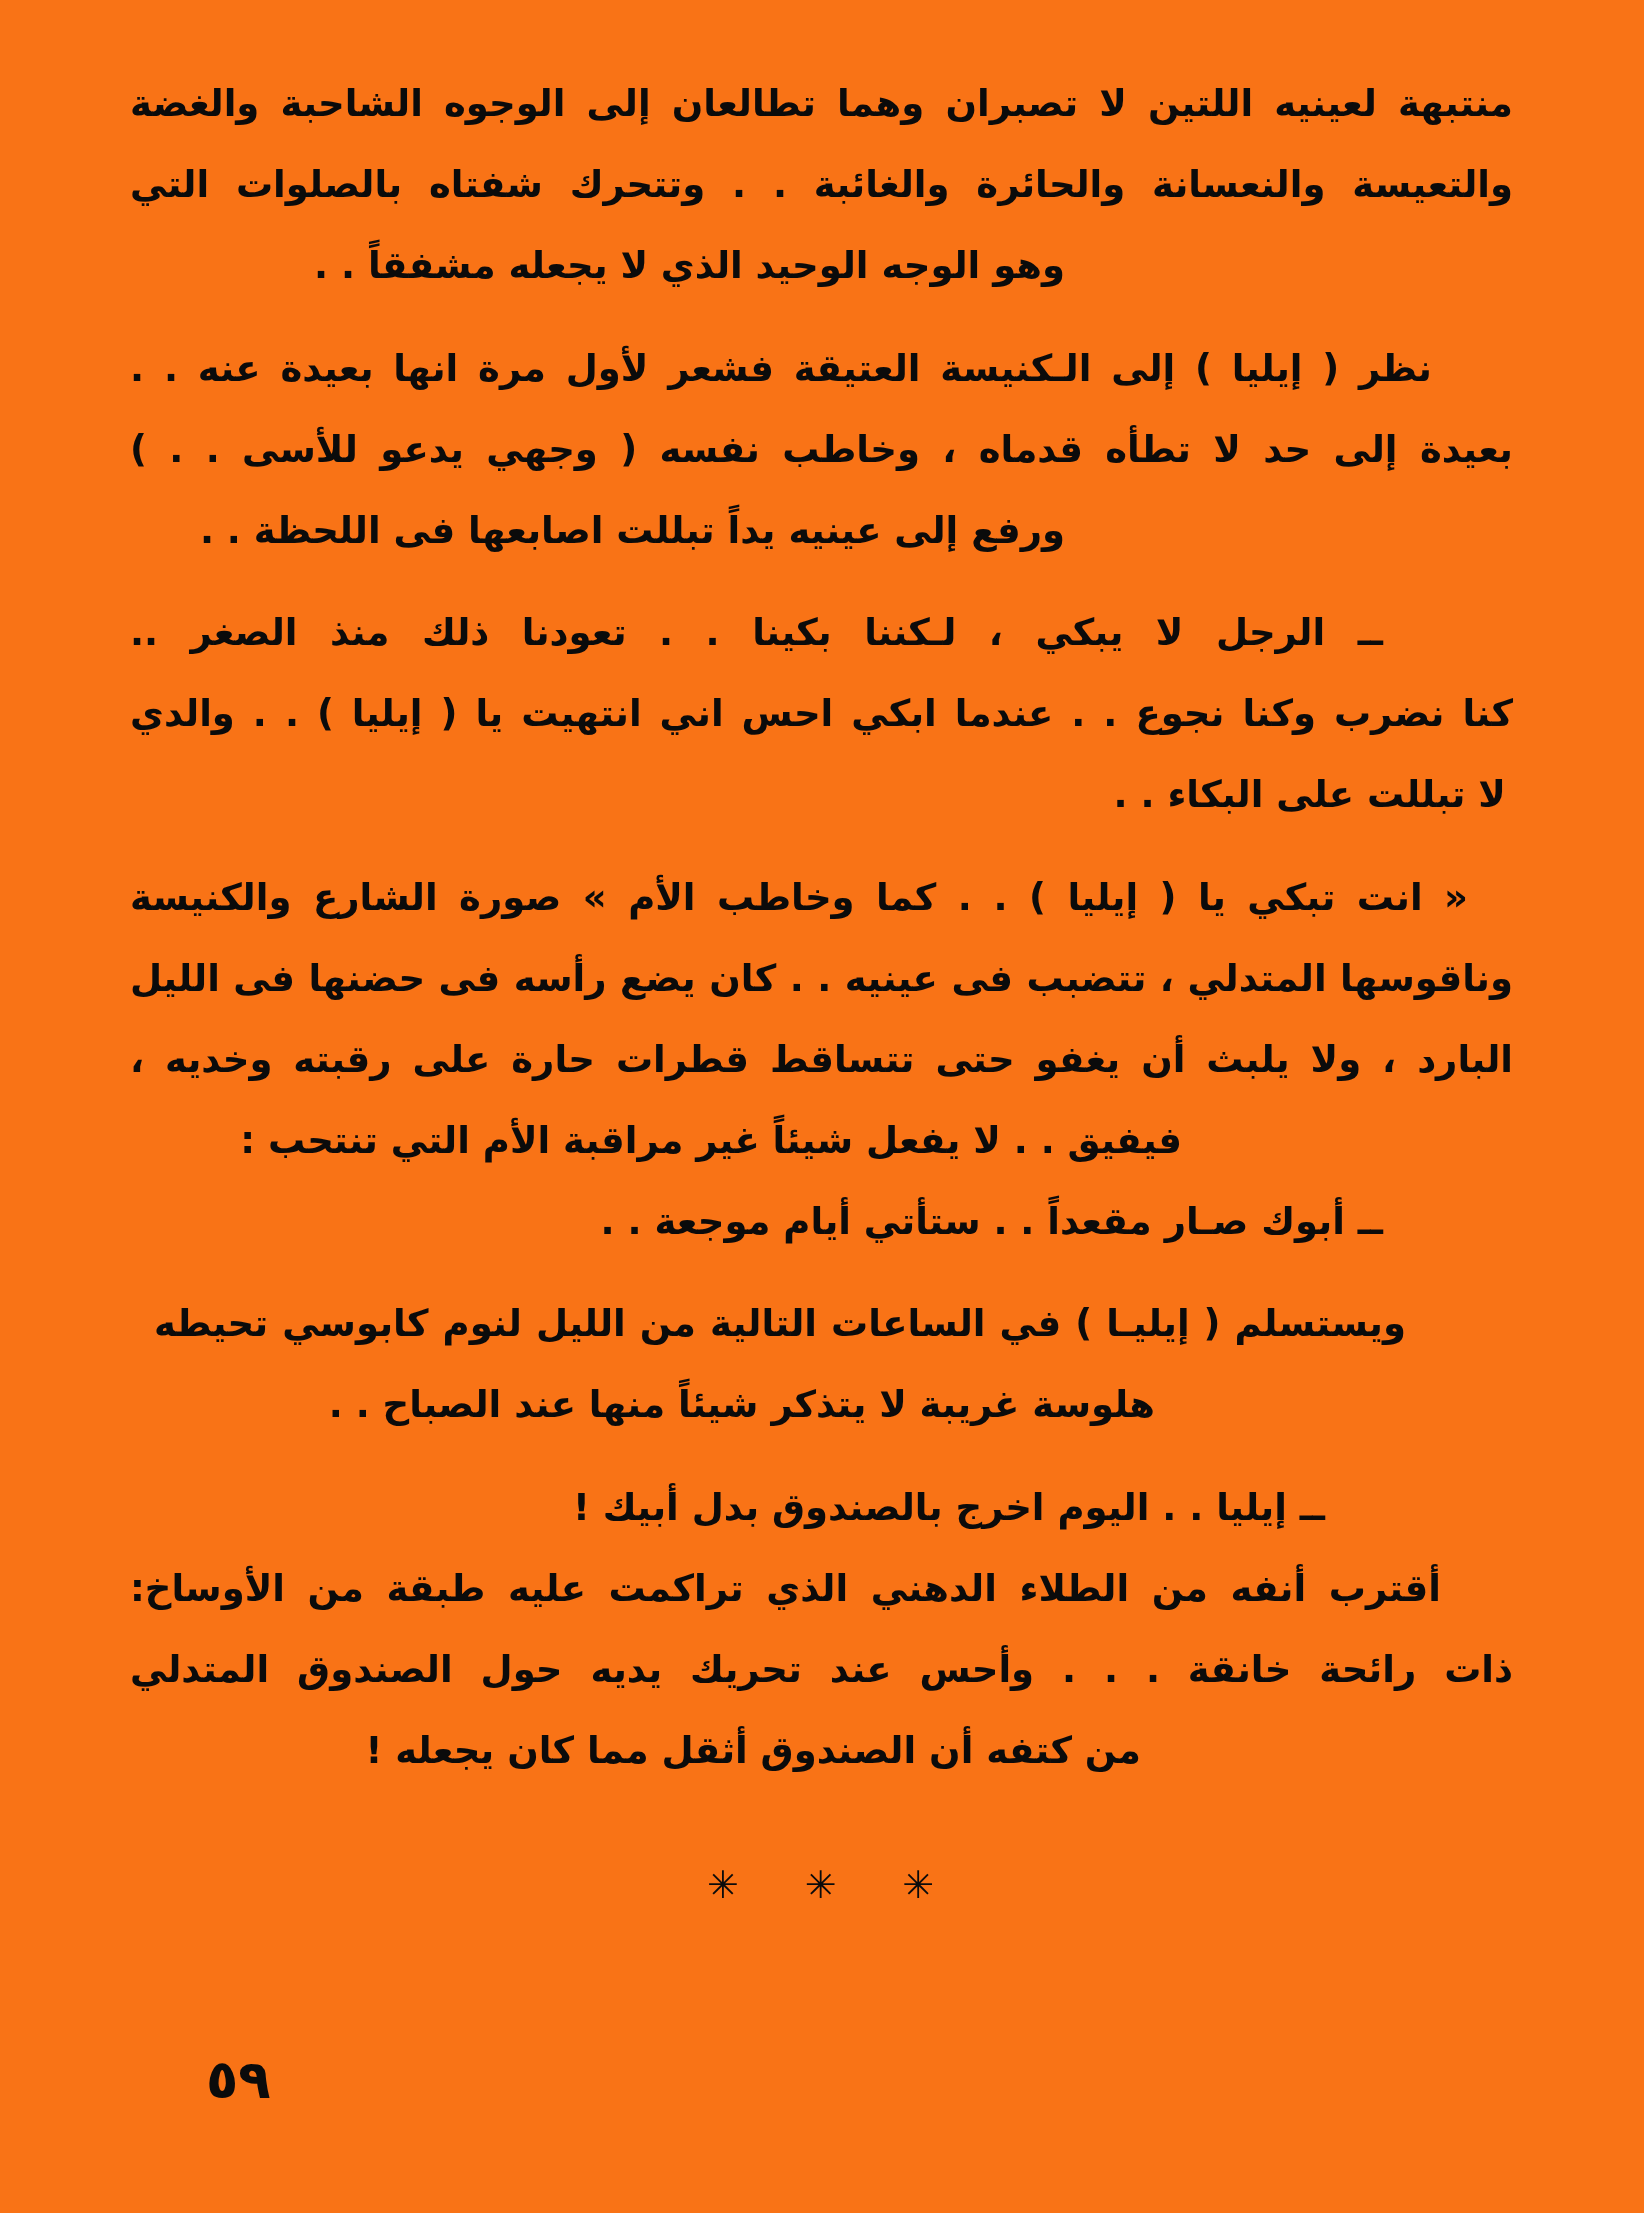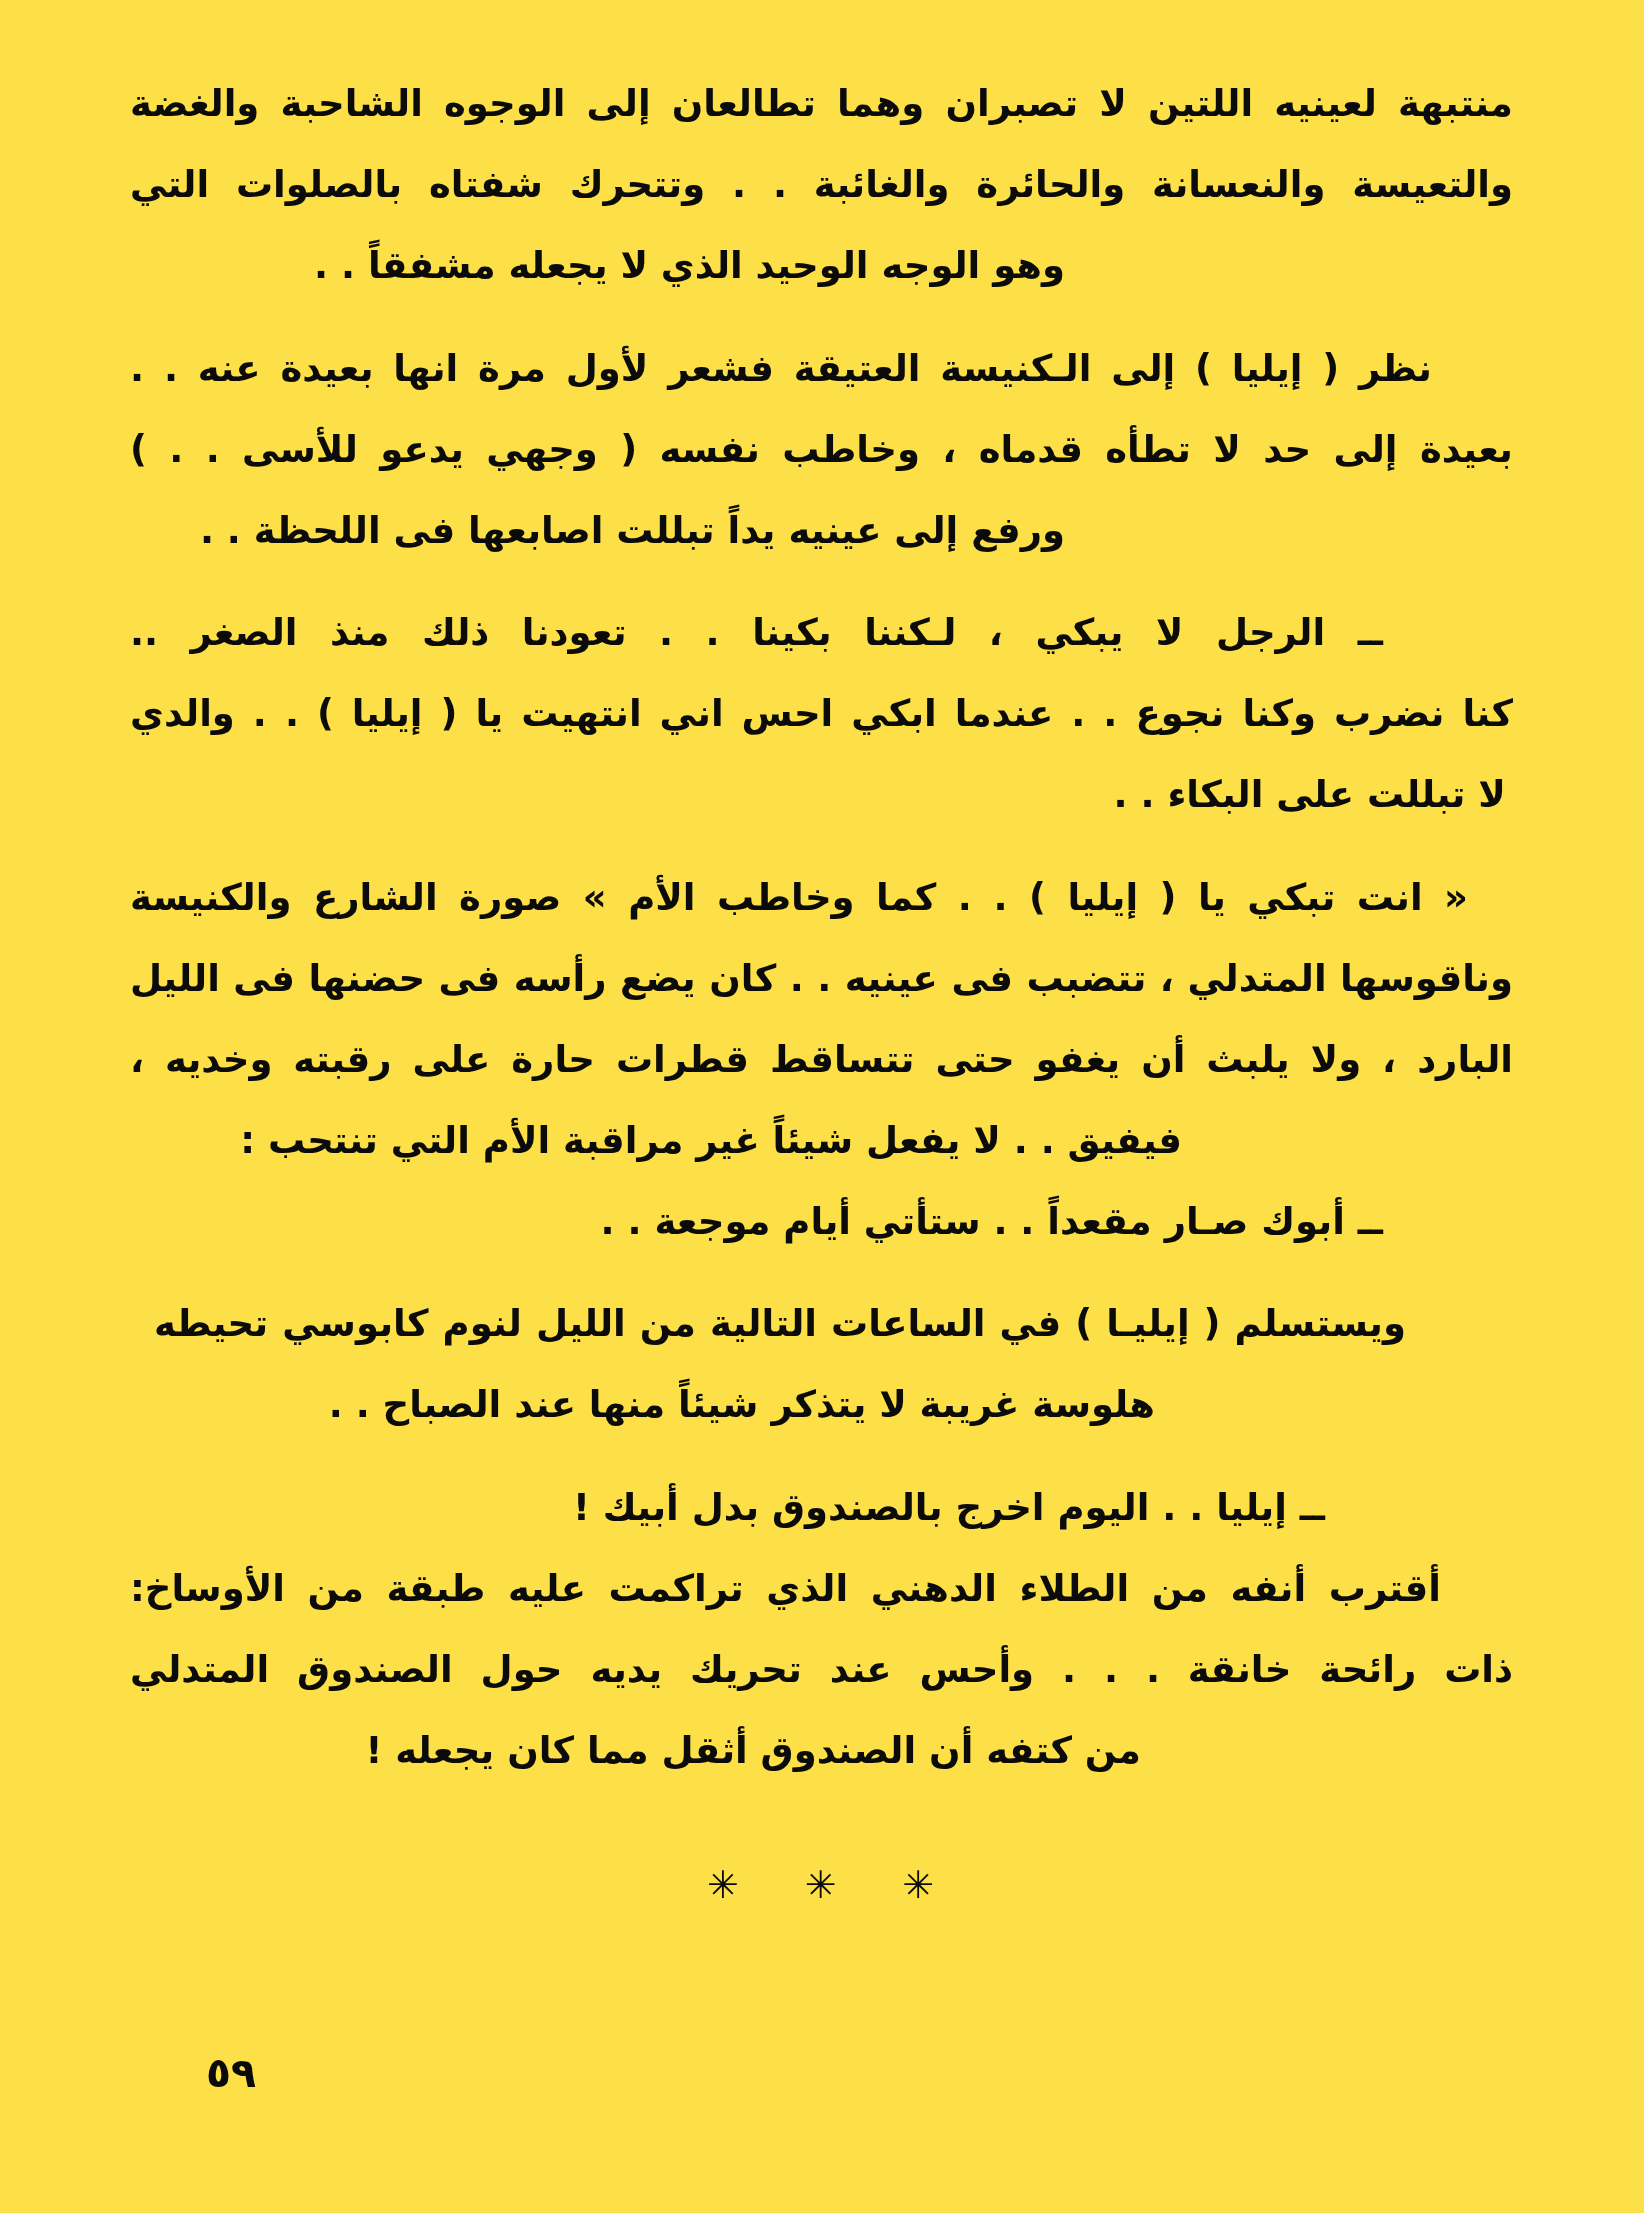--- a/index.html
+++ b/index.html
@@ -1,20 +1,20 @@
 <!DOCTYPE html>
 <html lang="ar" style="font-size:14.3px"><head>
 <meta charset="utf-8">
 <style>
   html, body { margin: 0; padding: 0; background: #ffffff; }
   .page {
     position: relative;
     width: 1644px;
     height: 2214px;
-    background: #fde047;
+    background: #f97316;
     overflow: hidden;
     font-family: "DejaVu Sans", sans-serif;
     color: #0b0b0b;
   }
   .text-block {
     position: absolute;
     top: 63px;
     right: 131px;
     left: 130px;
     direction: rtl;
@@ -51,21 +51,21 @@
     text-align: center;
     font-size: 38px;
     font-weight: 700;
     word-spacing: 49px;
     letter-spacing: 1.8px;
   }
   .page-number {
     position: absolute;
     left: 206px;
     top: 2049px;
-    font-size: 41px;
+    font-size: 53px;
     font-weight: 700;
     direction: rtl;
   }
 </style>
 </head>
 <body>
 
 <div class="page">
   <div class="text-block">
     <div class="line just">منتبهة لعينيه اللتين لا تصبران وهما تطالعان إلى الوجوه الشاحبة والغضة</div>

